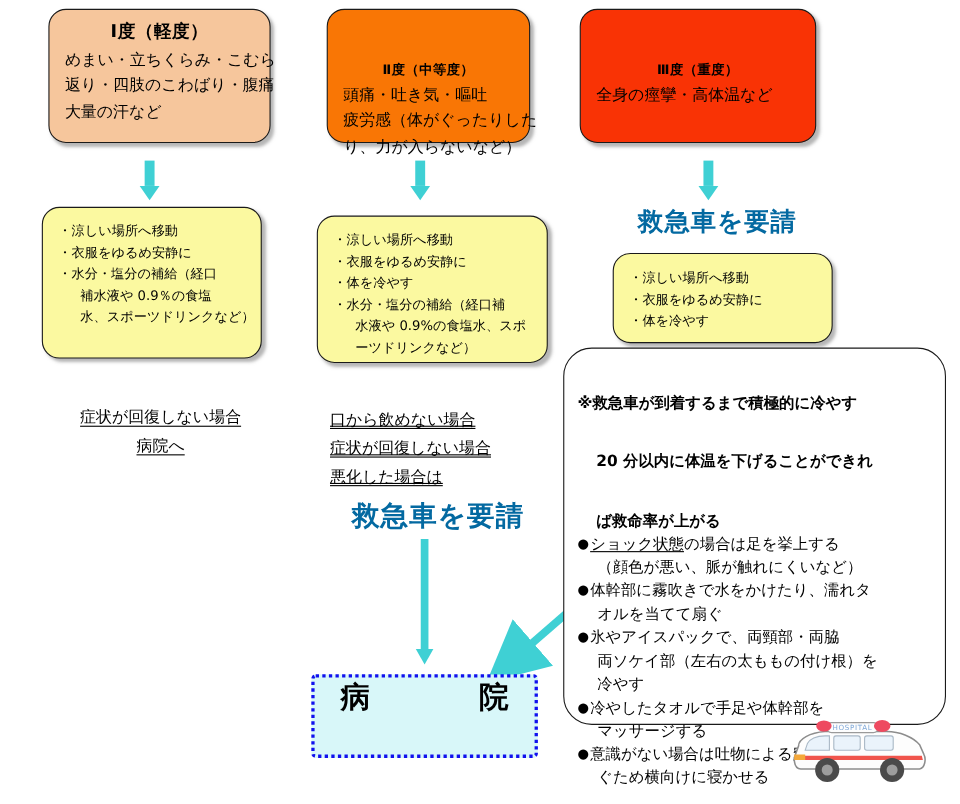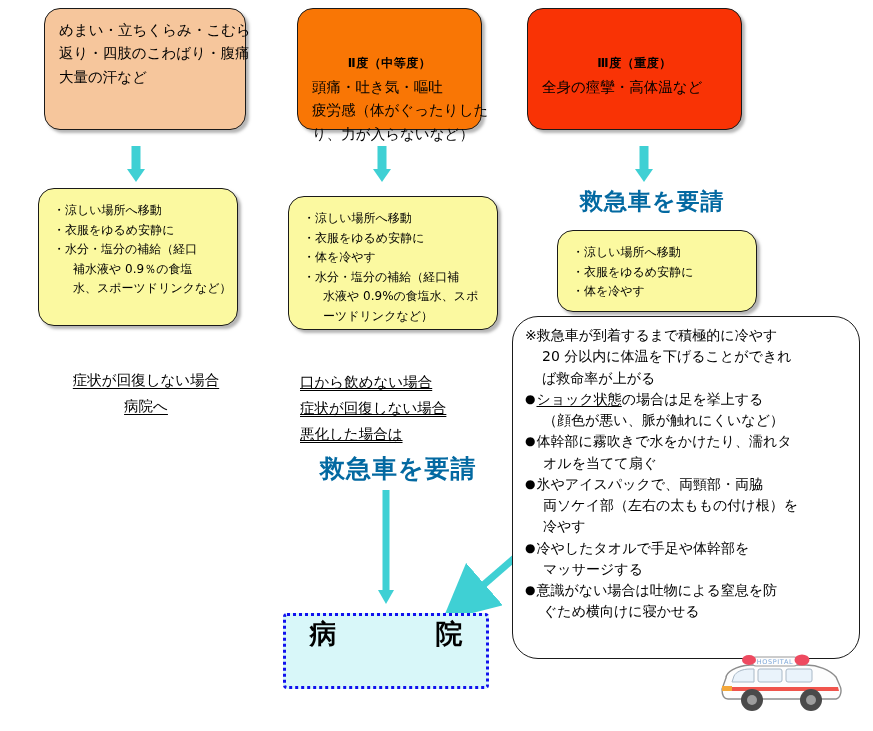--- a/index.html
+++ b/index.html
@@ -125,21 +125,21 @@
     border-radius:26px;
     background:#ffffff;
     box-sizing:border-box;
     padding:8px 6px 6px 12px;
   }
   .note-line{
     font-size:14px;
     line-height:1.52;
     white-space:nowrap;
   }
-  .note-line.bold{font-weight:normal;}
+  .note-line.bold{font-weight:bold;margin-top:32px;}
   .note-line.indent{padding-left:17px;}
   .note-line.indent2{padding-left:18px;}
   .note-line .bullet{font-size:12px;vertical-align:1px;margin-right:1px;}
   .u{text-decoration:underline;text-underline-offset:2px;}
 
   
   #hospital-box{
     position:absolute;
     left:283px;top:613px;
     width:206px;height:76px;
@@ -156,20 +156,21 @@
 
   
   #ambulance{position:absolute;left:714px;top:648px;width:136px;height:72px;}
 </style>
 </head>
 <body>
 
 <div id="stage">
 
   <div class="sev-box" id="sev1">
+    <div class="sev-title">Ⅰ度（軽度）</div>
     <div class="sev-line">めまい・立ちくらみ・こむら</div>
     <div class="sev-line">返り・四肢のこわばり・腹痛</div>
     <div class="sev-line">大量の汗など</div>
   </div>
 
   <div class="sev-box" id="sev2">
     <div class="sev-title">Ⅱ度（中等度）</div>
     <div class="sev-line">頭痛・吐き気・嘔吐</div>
     <div class="sev-line">疲労感（体がぐったりした</div>
     <div class="sev-line">り、力が入らないなど）</div>

